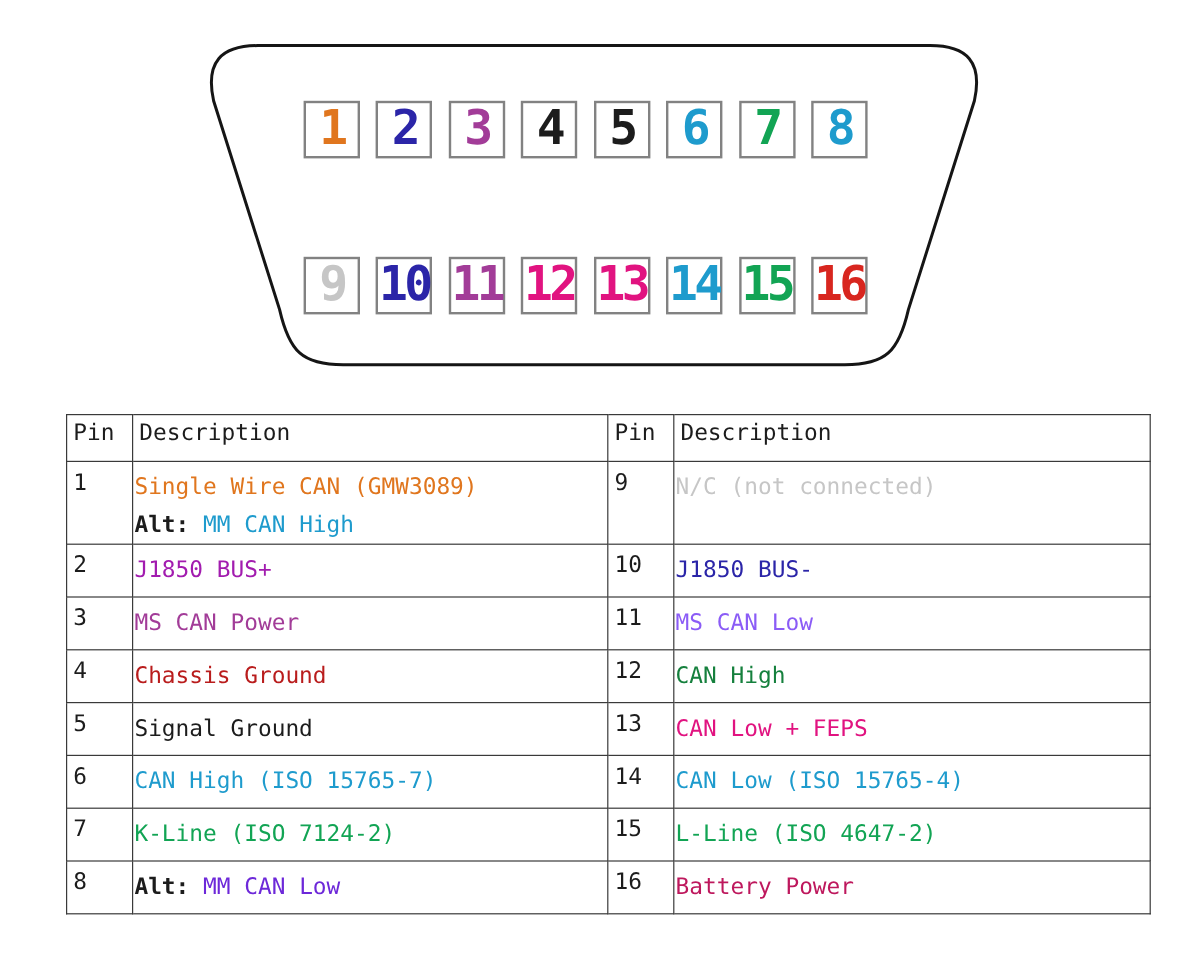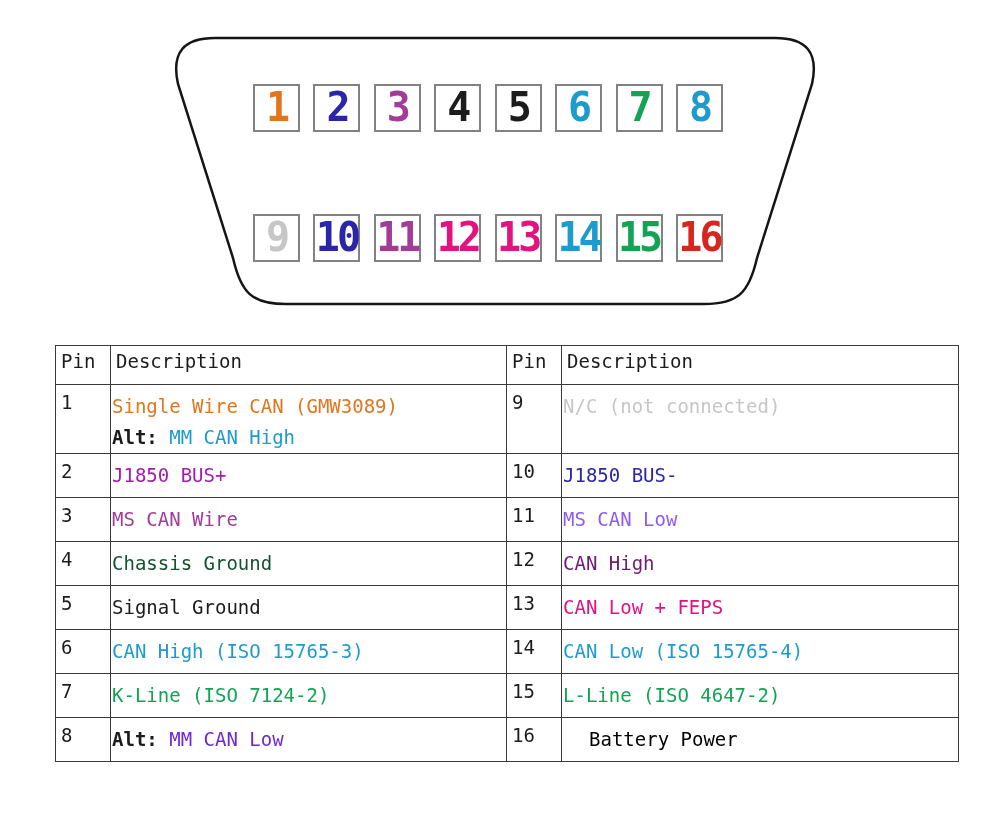--- a/index.html
+++ b/index.html
@@ -161,51 +161,51 @@
             <div class="cell-line"><span style="color: #a21caf;">J1850 BUS+</span></div>
           </td>
           <td class="pin-cell">10</td>
           <td class="desc-cell">
             <div class="cell-line"><span style="color: rgb(43, 37, 168);">J1850 BUS-</span></div>
           </td>
         </tr>
         <tr>
           <td class="pin-cell">3</td>
           <td class="desc-cell">
-            <div class="cell-line"><span style="color: rgb(162, 60, 152);">MS CAN Wire</span></div>
+            <div class="cell-line"><span style="color: rgb(162, 60, 152);">MS CAN Power</span></div>
           </td>
           <td class="pin-cell">11</td>
           <td class="desc-cell">
             <div class="cell-line"><span style="color: #8b5cf6;">MS CAN Low</span></div>
           </td>
         </tr>
         <tr>
           <td class="pin-cell">4</td>
           <td class="desc-cell">
-            <div class="cell-line"><span style="color: #14532d;">Chassis Ground</span></div>
+            <div class="cell-line"><span style="color: #b91c1c;">Chassis Ground</span></div>
           </td>
           <td class="pin-cell">12</td>
           <td class="desc-cell">
-            <div class="cell-line"><span style="color: #701a75;">CAN High</span></div>
+            <div class="cell-line"><span style="color: #15803d;">CAN High</span></div>
           </td>
         </tr>
         <tr>
           <td class="pin-cell">5</td>
           <td class="desc-cell">
             <div class="cell-line"><span style="color: rgb(28, 28, 28); margin-top: 26px;">Signal Ground</span></div>
           </td>
           <td class="pin-cell">13</td>
           <td class="desc-cell">
             <div class="cell-line"><span style="color: rgb(225, 19, 128);">CAN Low + FEPS</span></div>
           </td>
         </tr>
         <tr>
           <td class="pin-cell">6</td>
           <td class="desc-cell">
-            <div class="cell-line"><span style="color: rgb(30, 155, 205);">CAN High (ISO 15765-3)</span></div>
+            <div class="cell-line"><span style="color: rgb(30, 155, 205);">CAN High (ISO 15765-7)</span></div>
           </td>
           <td class="pin-cell">14</td>
           <td class="desc-cell">
             <div class="cell-line"><span style="color: rgb(30, 155, 205);">CAN Low (ISO 15765-4)</span></div>
           </td>
         </tr>
         <tr>
           <td class="pin-cell">7</td>
           <td class="desc-cell">
             <div class="cell-line"><span style="color: rgb(18, 164, 84);">K-Line (ISO 7124-2)</span></div>
@@ -215,19 +215,19 @@
             <div class="cell-line"><span style="color: rgb(18, 164, 84);">L-Line (ISO 4647-2)</span></div>
           </td>
         </tr>
         <tr>
           <td class="pin-cell">8</td>
           <td class="desc-cell">
             <div class="cell-line"><span class="seg-bold" style="color: rgb(28, 28, 28);">Alt:</span><span style="color: #6d28d9;"> MM CAN Low</span></div>
           </td>
           <td class="pin-cell">16</td>
           <td class="desc-cell">
-            <div class="cell-line"><span style="color: #000000; margin-left: 26px;">Battery Power</span></div>
+            <div class="cell-line"><span style="color: #be185d;">Battery Power</span></div>
           </td>
         </tr>
       </tbody>
   </table>
 
 </div>
 
 </body></html>

